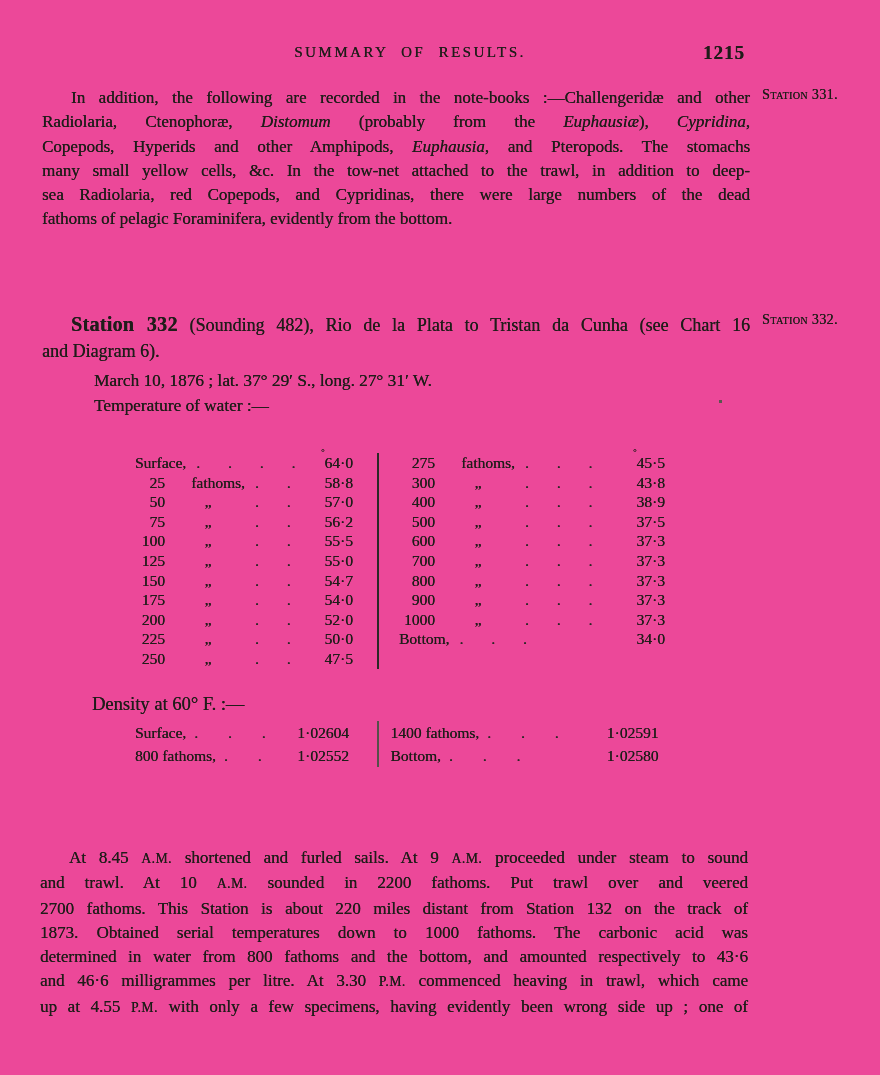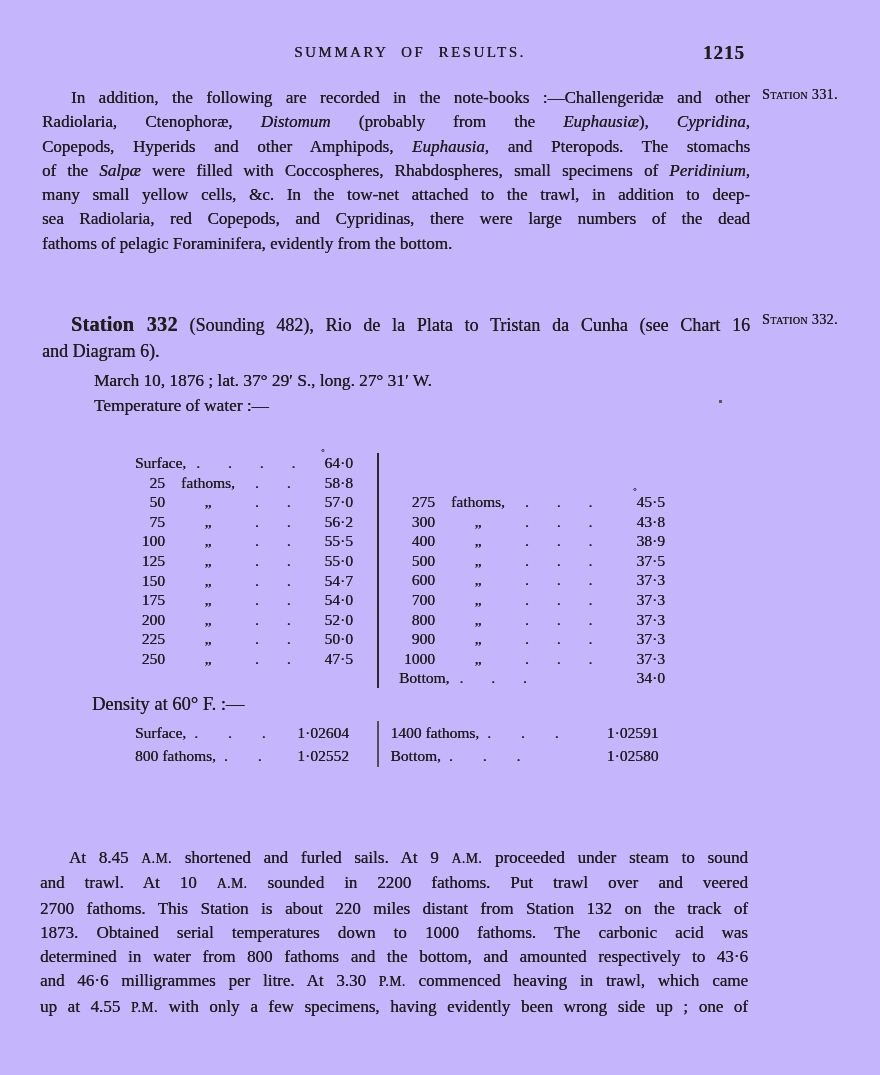--- a/index.html
+++ b/index.html
@@ -1,18 +1,18 @@
 <!DOCTYPE html>
 <html><head>
 <meta charset="utf-8">
 <style>
   html,body{margin:0;padding:0;background:#ffffff;}
   .page{
     position:relative; width:880px; height:1075px; overflow:hidden;
-    background:#c4b5fd; color:#201d1a;
+    background:#ec4899; color:#201d1a;
     font-family:"Liberation Serif","DejaVu Serif",serif;
     text-shadow:0.25px 0 0 currentColor;
   }
   
   .running-head{position:absolute; top:44px; left:0; width:820px; text-align:center;
     font-size:15px; letter-spacing:2.5px; word-spacing:7px;}
   .page-number{position:absolute; top:42px; left:703px; font-size:19px; font-weight:bold; letter-spacing:1px;}
   
   .margin-note{position:absolute; left:762px; width:112px; font-variant:small-caps;
     font-size:14px; letter-spacing:0.4px; white-space:nowrap;}
@@ -26,27 +26,27 @@
   .station-para{top:311px; font-size:18px; line-height:26px;}
   .bold-head{font-weight:bold; font-size:20px; letter-spacing:0.3px;}
   .it{font-style:italic;margin-top:29px;}
   .sc{font-size:0.8em; letter-spacing:0.5px;}
   
   .obs{position:absolute; left:94px; top:368px; font-size:17.3px; line-height:25.4px; width:660px;}
   
   .temp-table{position:absolute; left:135px; top:453px; display:flex; font-size:15.5px;}
   .tcol{display:flex; flex-direction:column;}
   .tcol-left{width:218px;}
-  .tcol-right{width:266px; margin-left:20px;margin-top:39px;}
+  .tcol-right{width:266px; margin-left:20px;}
   .tdivider{width:2px; background:#2b2926; margin-left:24px; align-self:stretch;}
   .trow{display:flex; height:19.6px; line-height:19.6px; align-items:baseline;}
   .tnum{display:inline-block; width:30px; text-align:right; white-space:nowrap;}
   .tcol-right .tnum{width:36px;}
   .tnum.wide{width:auto; text-align:left;}
-  .tunit{display:inline-block; width:74px; margin-left:6px; text-align:center;}
+  .tunit{display:inline-block; width:74px; margin-left:6px; text-align:right;}
   .tunit.ditto{text-align:center;}
   .tdots{flex:1; overflow:hidden; white-space:nowrap; word-spacing:24px; padding-left:10px; color:#2b2926;}
   .tval{width:46px; text-align:right; position:relative; white-space:nowrap;}
   .degmark{position:absolute; top:-10px; left:14px; font-size:9px;}
   
   .density-heading{position:absolute; left:92px; top:694px; font-size:18.5px;}
   .density-table{position:absolute; left:135px; top:721px; display:flex; font-size:15.5px;}
   .dcol{display:flex; flex-direction:column;}
   .dcol-left{width:214px;}
   .dcol-right{width:268px; margin-left:12px;}
@@ -71,21 +71,20 @@
   <div class="running-head">SUMMARY OF RESULTS.</div>
   <div class="page-number">1215</div>
 
   <div class="margin-note mn1">Station 331.</div>
   <div class="margin-note mn2">Station 332.</div>
 
   <div class="para p1 indent-first">
       <div class="jline"><span>In addition, the following are recorded in the note-books :—Challengeridæ and other</span></div>
       <div class="jline"><span>Radiolaria, Ctenophoræ, </span><span class="it">Distomum</span><span> (probably from the </span><span class="it">Euphausiæ</span><span>), </span><span class="it">Cypridina</span><span>,</span></div>
       <div class="jline"><span>Copepods, Hyperids and other Amphipods, </span><span class="it">Euphausia</span><span>, and Pteropods. The stomachs</span></div>
-      <div class="jline"><span>of the </span><span class="it">Salpæ</span><span> were filled with Coccospheres, Rhabdospheres, small specimens of </span><span class="it">Peridinium</span><span>,</span></div>
       <div class="jline"><span>many small yellow cells, &amp;c. In the tow-net attached to the trawl, in addition to deep-</span></div>
       <div class="jline"><span>sea Radiolaria, red Copepods, and Cypridinas, there were large numbers of the dead</span></div>
       <div class="jline short"><span>fathoms of pelagic Foraminifera, evidently from the bottom.</span></div>
     </div>
 
   <div class="para station-para indent-first">
       <div class="jline"><span class="bold-head">Station 332</span><span> (Sounding 482), Rio de la Plata to Tristan da Cunha (see Chart 16</span></div>
       <div class="jline short"><span>and Diagram 6).</span></div>
     </div>
 

